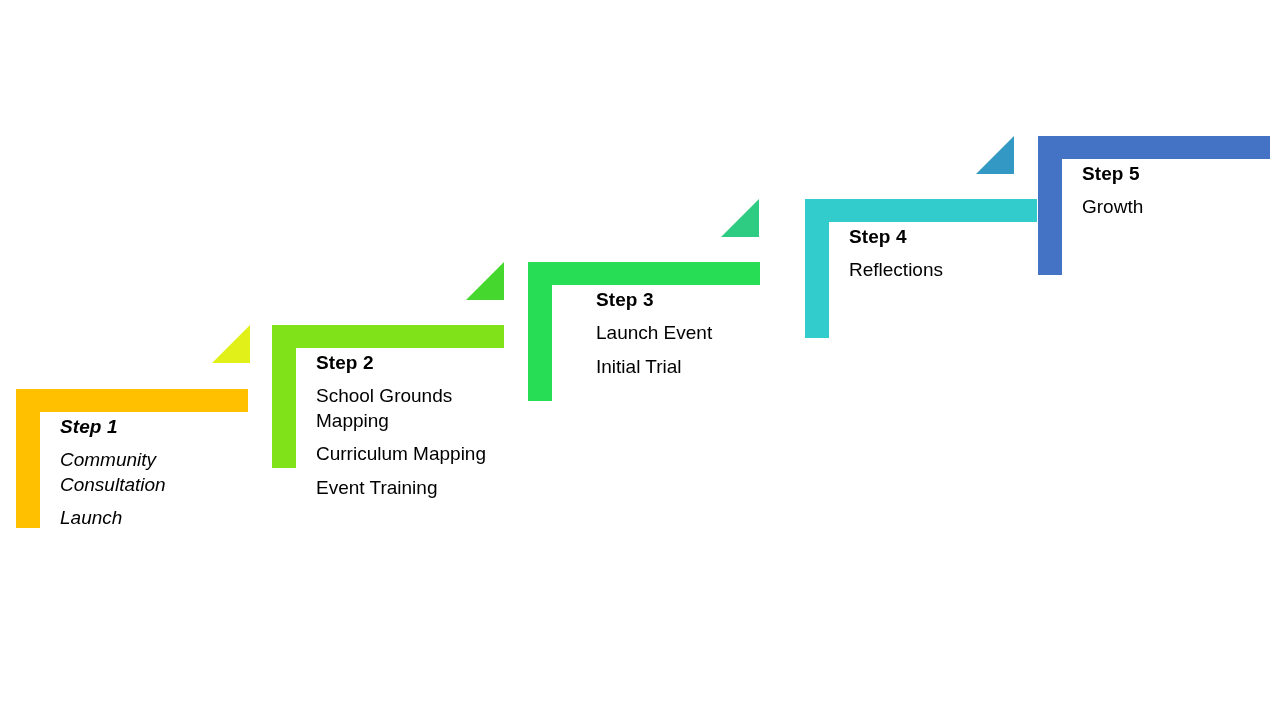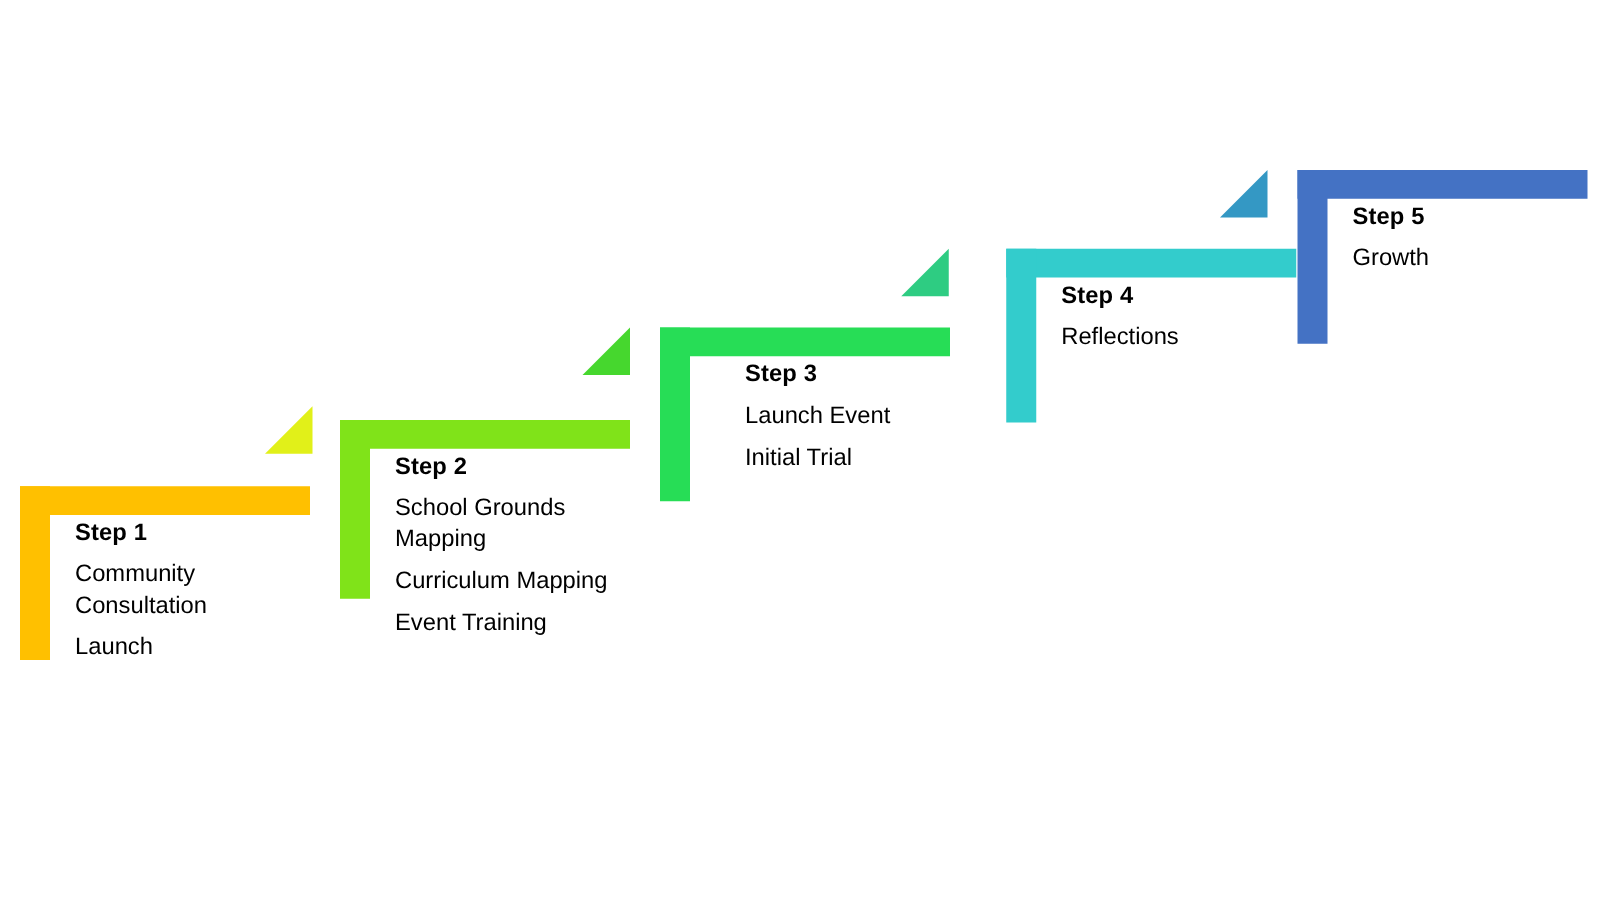--- a/index.html
+++ b/index.html
@@ -79,30 +79,30 @@
 <div id="stage" style="background: rgb(255, 255, 255);">
 
   <div class="connector" style="left: 212px; top: 325px; border-top: 38px solid transparent; border-right: 38px solid rgb(225, 240, 25);"></div>
   <div class="connector" style="left: 466px; top: 262px; border-top: 38px solid transparent; border-right: 38px solid rgb(70, 215, 46);"></div>
   <div class="connector" style="left: 721px; top: 199px; border-top: 38px solid transparent; border-right: 38px solid rgb(46, 204, 130);"></div>
   <div class="connector" style="left: 976px; top: 136px; border-top: 38px solid transparent; border-right: 38px solid rgb(52, 152, 196);"></div>
 
   <div class="step" style="left: 16px; top: 389px; width: 232px; height: 139px;">
     <div class="bracket-h" style="width: 232px; background: rgb(255, 192, 0);"></div>
     <div class="bracket-v" style="height: 139px; background: rgb(255, 192, 0);"></div>
-    <div class="step-text" style="width: 200px;">
+    <div class="step-text" style="width: 200px; font-style: italic;">
       <div class="step-title">Step 1</div>
       <ul class="step-items">
         <li>Community Consultation</li>
         <li>Launch</li>
       </ul>
     </div>
   </div>
 
-  <div class="step" style="left: 272px; top: 336px; width: 232px; height: 143px;">
+  <div class="step" style="left: 272px; top: 325px; width: 232px; height: 143px;">
     <div class="bracket-h" style="width: 232px; background: rgb(128, 227, 25);"></div>
     <div class="bracket-v" style="height: 143px; background: rgb(128, 227, 25);"></div>
     <div class="step-text" style="width: 200px;">
       <div class="step-title">Step 2</div>
       <ul class="step-items">
         <li>School Grounds Mapping</li>
         <li>Curriculum Mapping</li>
         <li>Event Training</li>
       </ul>
     </div>

